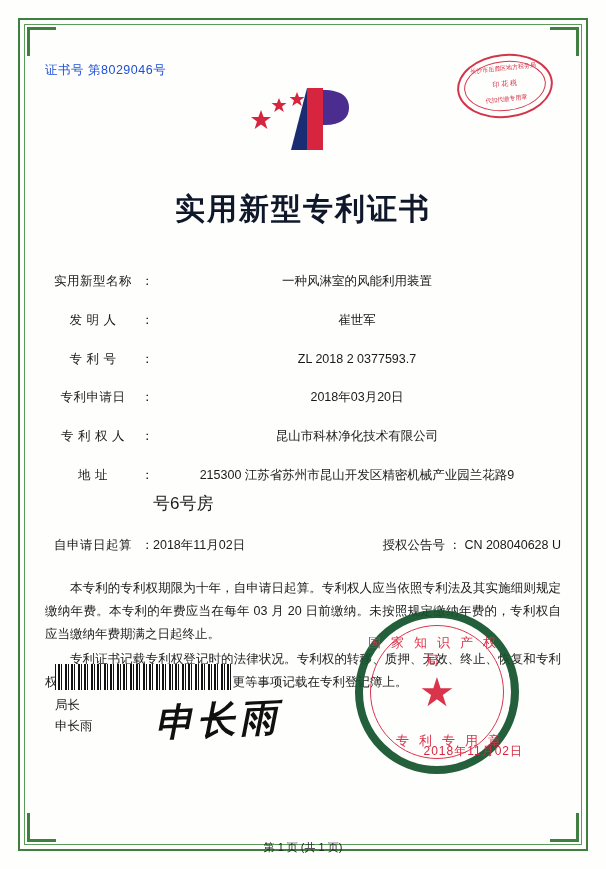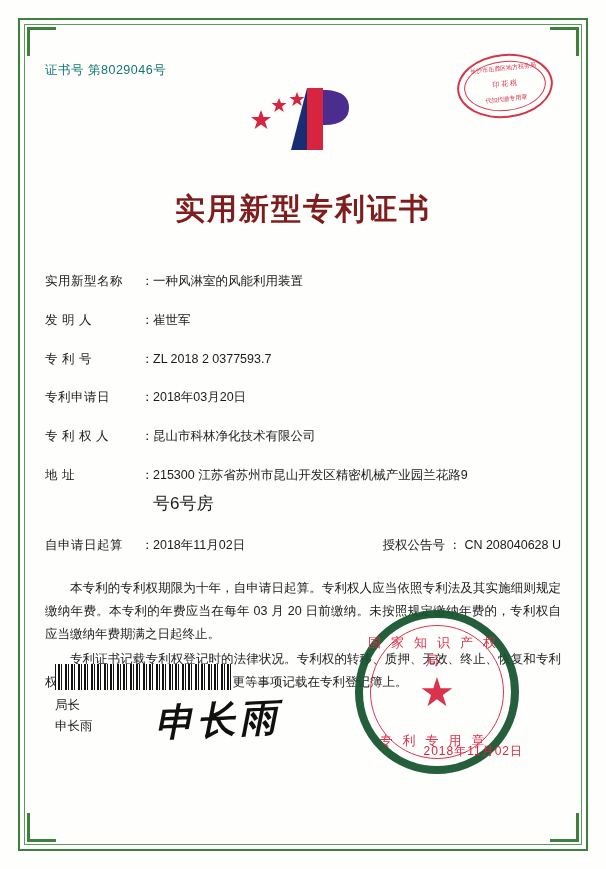--- a/index.html
+++ b/index.html
@@ -54,21 +54,21 @@
     position: absolute;
     left: 45px;
     top: 52px;
     width: 516px;
     height: 770px;
   }
 
   .cert-no {
     font-size: 12.5px;
     letter-spacing: 0.5px;
-    color: #0f766e;
+    color: #1d4ed8;
     margin-top: 10px;
   }
 
   
   .logo {
     position: absolute;
     left: 200px;
     top: 32px;
     width: 120px;
     height: 72px;
@@ -105,32 +105,33 @@
   .seal-top .l2 { top: 24px; font-size: 7px; }
   .seal-top .l3 { top: 40px; }
 
   h1.title {
     text-align: center;
     font-family: Liberation Mono, monospace;
     font-weight: bold;
     font-size: 30px;
     letter-spacing: 2px;
     margin: 110px 0 0 0;
-    color: #7f1d1d;
+    color: #0f172a;
   }
 
   .fields {
     margin-top: 42px;
     font-size: 12.5px;
     line-height: 1.5;
   }
   .row {
     display: flex;
     margin-bottom: 20px;
     align-items: flex-start;
+    text-align: center;
   }
   .row .label {
     width: 96px;
     flex: none;
     letter-spacing: 0.5px;
     white-space: nowrap;
   }
   .row .colon {
     width: 12px;
     flex: none;
@@ -227,21 +228,21 @@
   }
   .seal-big .arc {
     position: absolute;
     left: 0; right: 0;
     text-align: center;
     color: #d8253f;
     font-family: "Liberation Serif", serif;
     letter-spacing: 10px;
   }
   .seal-big .arc-top { top: 16px; font-size: 13px; }
-  .seal-big .arc-bottom { bottom: 16px; font-size: 13px; }
+  .seal-big .arc-bottom { bottom: 16px; font-size: 13px; text-align: right; }
   .seal-date {
     position: absolute;
     right: 38px;
     bottom: 62px;
     color: #d8253f;
     font-size: 12px;
     letter-spacing: 1px;
   }
 
   .footer {
@@ -362,13 +363,14 @@
     <div class="seal-big">
       <div class="ring2"></div>
       <div class="arc arc-top">国家知识产权局</div>
       <div class="star">★</div>
       <div class="arc arc-bottom">专利专用章</div>
     </div>
     <div class="seal-date">2018年11月02日</div>
 
   </div>
 
+  <div class="footer">第 1 页 (共 1 页)</div>
 </div>
 
 </body></html>

